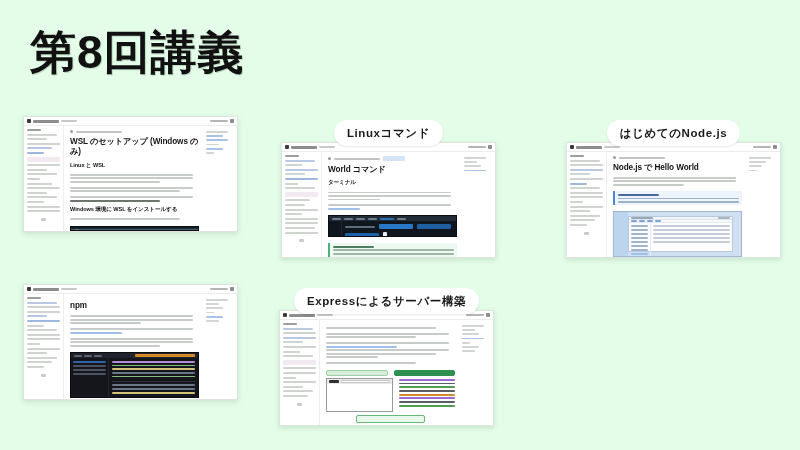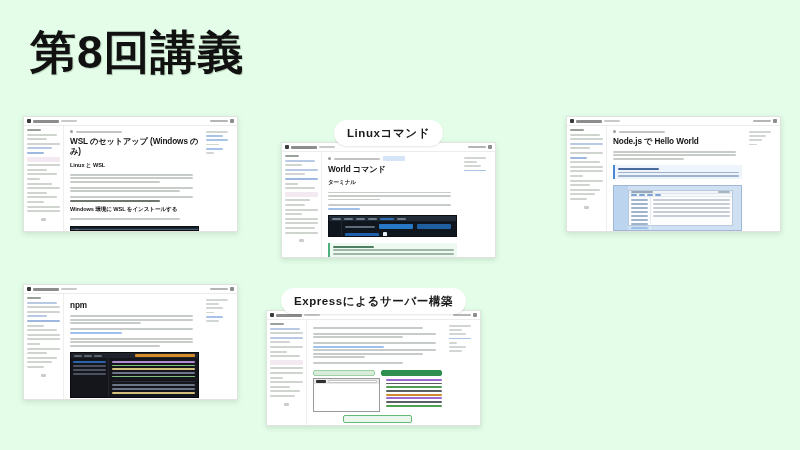--- a/index.html
+++ b/index.html
@@ -499,20 +499,21 @@
         <span class="toc-row w80"></span>
         <span class="toc-row w45"></span>
         <span class="toc-row w60"></span>
         <span class="toc-row blue w80"></span>
       </div>
     </div>
   </div>
 </div>
 
 <div class="card" style="left:566px; top:120px;">
+  <div class="card-label">はじめてのNode.js</div>
   <div class="shot">
 
     <div class="shot-topbar">
       <span class="logo-sq"></span>
       <span class="logo-txt"></span>
       <span class="top-nav"></span>
       <span class="top-right">
         <span class="tr1"></span>
         <span class="tr2"></span>
       </span>
@@ -689,21 +690,21 @@
         <span class="toc-row w45"></span>
         <span class="toc-row w60"></span>
         <span class="toc-row w30"></span>
         <span class="toc-row blue w60"></span>
         <span class="toc-row w45"></span>
       </div>
     </div>
   </div>
 </div>
 
-<div class="card" style="left:266px; top:288px;">
+<div class="card" style="left:279px; top:288px;">
   <div class="card-label">Expressによるサーバー構築</div>
   <div class="shot">
 
     <div class="shot-topbar">
       <span class="logo-sq"></span>
       <span class="logo-txt"></span>
       <span class="top-nav"></span>
       <span class="top-right">
         <span class="tr1"></span>
         <span class="tr2"></span>

